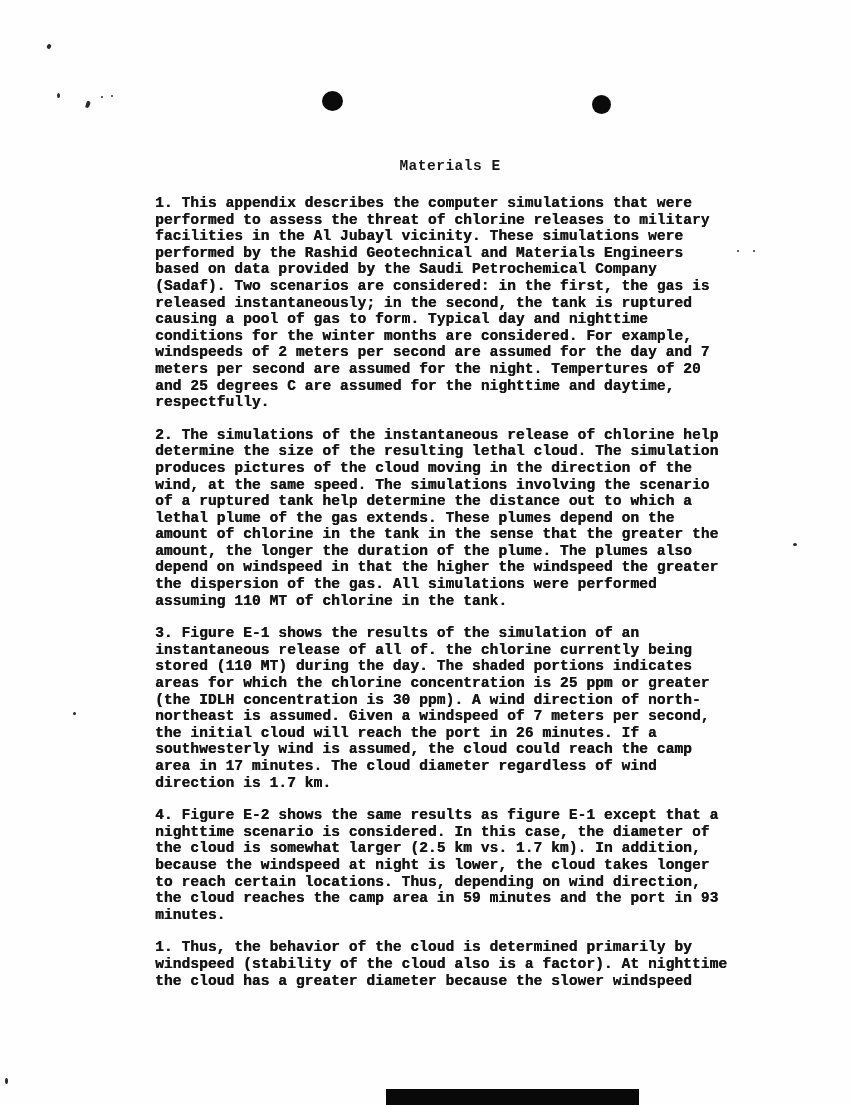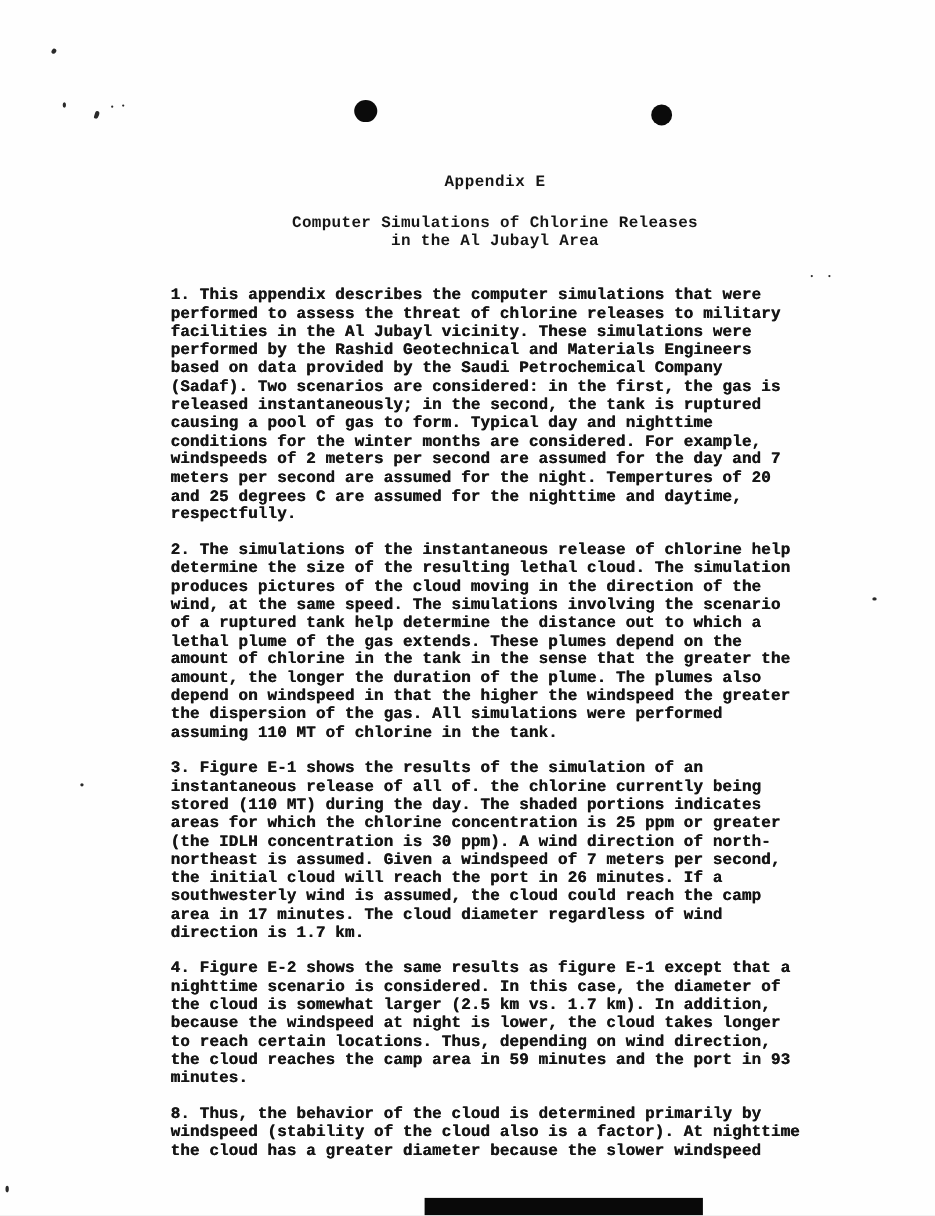--- a/index.html
+++ b/index.html
@@ -93,24 +93,22 @@
   <div class="speck speck-d"></div>
   <div class="speck speck-e"></div>
   <div class="speck speck-f"></div>
   <div class="speck speck-g"></div>
   <div class="speck speck-h"></div>
   <div class="speck speck-i"></div>
   <div class="speck speck-j"></div>
   <div class="bottom-bar"></div>
 
   <div class="content">
-    <h1 class="doc-title">Appendix E</h1>
+    <h1 class="doc-title">Materials E</h1>
 
-    <h2 class="doc-subtitle">Computer Simulations of Chlorine Releases
-in the Al Jubayl Area</h2>
 
     <p class="para">1. This appendix describes the computer simulations that were
 performed to assess the threat of chlorine releases to military
 facilities in the Al Jubayl vicinity. These simulations were
 performed by the Rashid Geotechnical and Materials Engineers
 based on data provided by the Saudi Petrochemical Company
 (Sadaf). Two scenarios are considered: in the first, the gas is
 released instantaneously; in the second, the tank is ruptured
 causing a pool of gas to form. Typical day and nighttime
 conditions for the winter months are considered. For example,
@@ -143,18 +141,18 @@
 direction is 1.7 km.</p>
 
     <p class="para">4. Figure E-2 shows the same results as figure E-1 except that a
 nighttime scenario is considered. In this case, the diameter of
 the cloud is somewhat larger (2.5 km vs. 1.7 km). In addition,
 because the windspeed at night is lower, the cloud takes longer
 to reach certain locations. Thus, depending on wind direction,
 the cloud reaches the camp area in 59 minutes and the port in 93
 minutes.</p>
 
-    <p class="para">8. Thus, the behavior of the cloud is determined primarily by
+    <p class="para">1. Thus, the behavior of the cloud is determined primarily by
 windspeed (stability of the cloud also is a factor). At nighttime
 the cloud has a greater diameter because the slower windspeed</p>
   </div>
 
 </div>
 
 </body></html>

